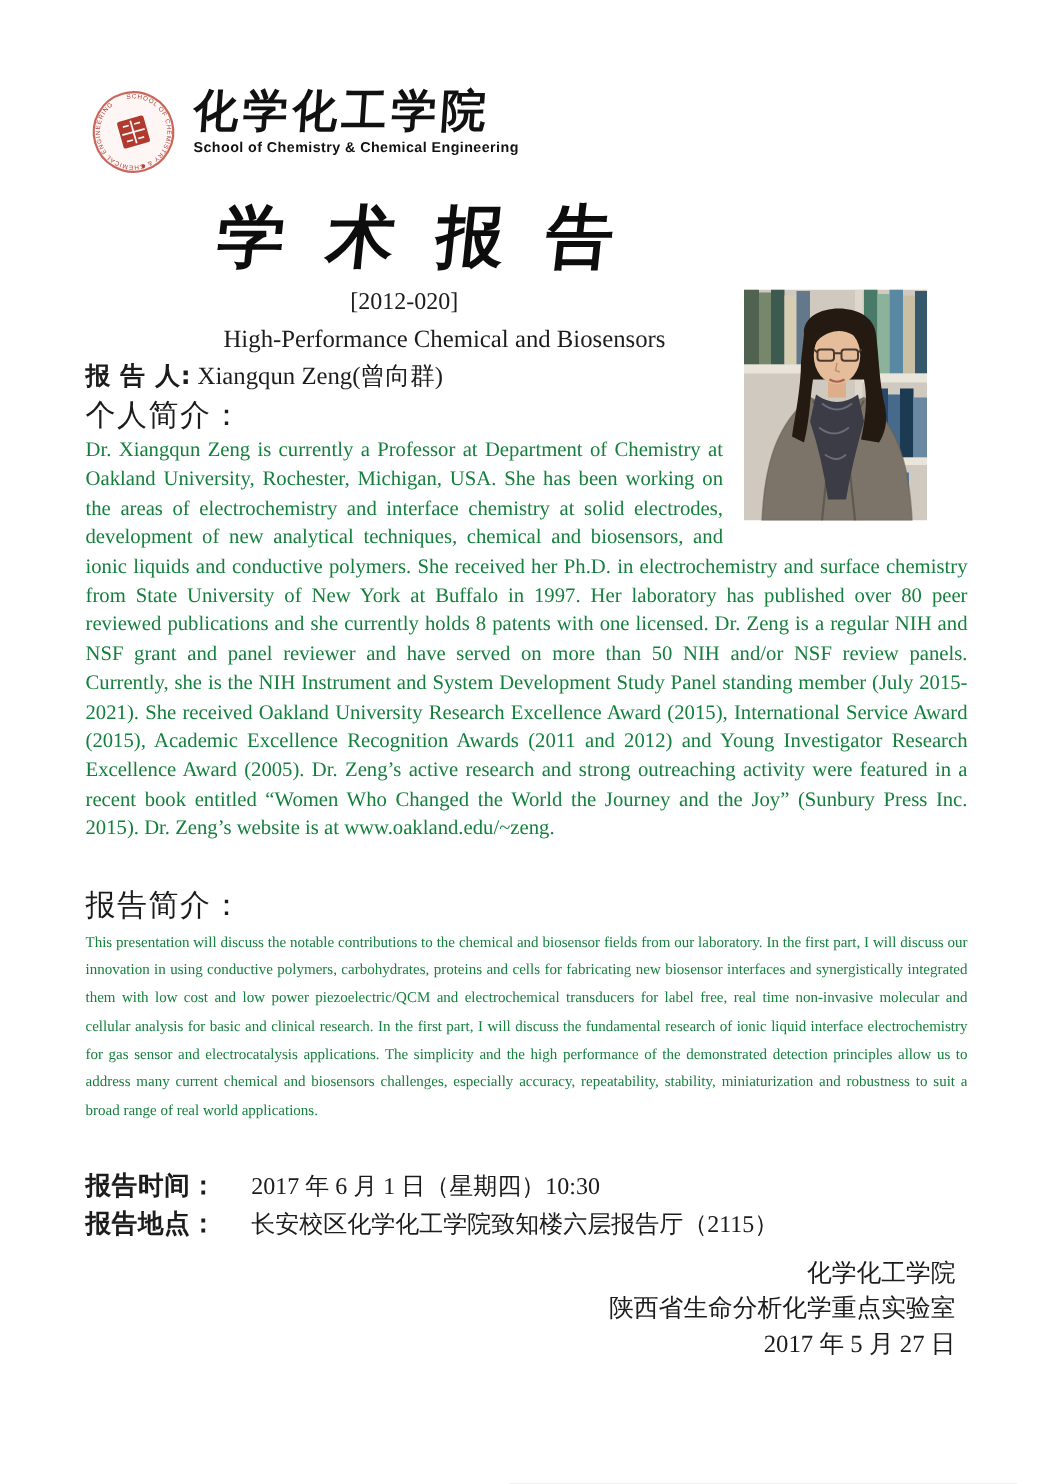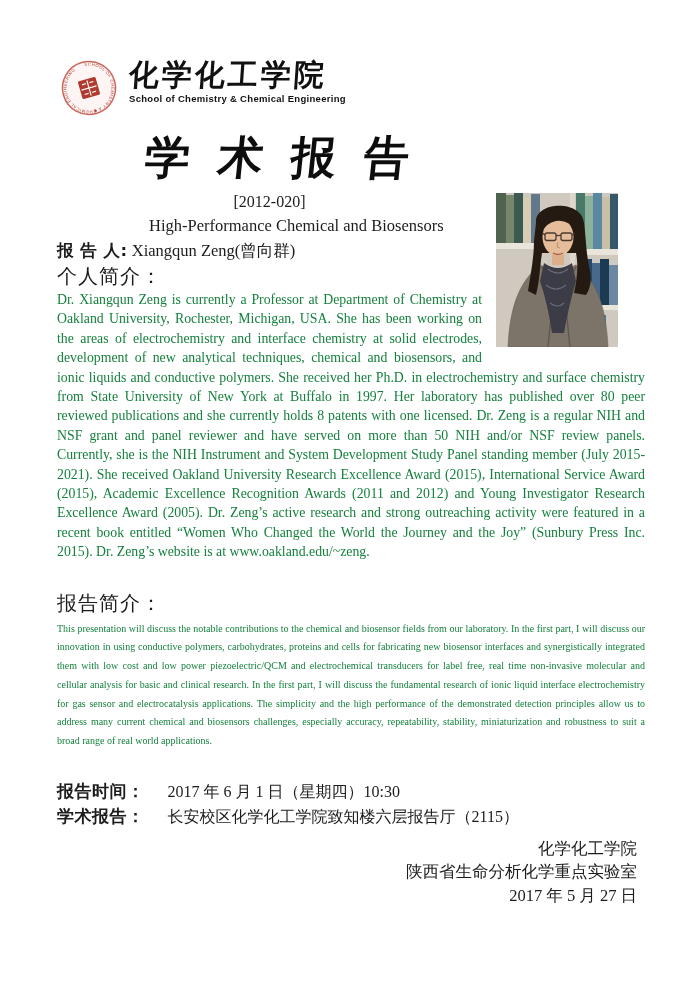--- a/index.html
+++ b/index.html
@@ -179,21 +179,21 @@
     <p class="para bio">Dr. Xiangqun Zeng is currently a Professor at Department of Chemistry at Oakland University, Rochester, Michigan, USA. She has been working on the areas of electrochemistry and interface chemistry at solid electrodes, development of new analytical techniques, chemical and biosensors, and ionic liquids and conductive polymers. She received her Ph.D. in electrochemistry and surface chemistry from State University of New York at Buffalo in 1997.  Her laboratory has published over 80 peer reviewed publications and she currently holds 8 patents with one licensed. Dr. Zeng is a regular NIH and NSF grant and panel reviewer and have served on more than 50 NIH and/or NSF review panels. Currently, she is the NIH Instrument and System Development Study Panel standing member (July 2015- 2021).  She received Oakland University Research Excellence Award (2015), International Service Award (2015), Academic Excellence Recognition Awards (2011 and 2012) and Young Investigator Research Excellence Award (2005).  Dr. Zeng’s active research and strong outreaching activity were featured in a recent book entitled “Women Who Changed the World the Journey and the Joy” (Sunbury Press Inc. 2015). Dr. Zeng’s website is at www.oakland.edu/~zeng.</p>
 
     <div class="section-heading abstract-h">报告简介：</div>
     <p class="para abstract">This presentation will discuss the notable contributions to the chemical and biosensor fields from our laboratory. In the first part, I will discuss our innovation in using conductive polymers, carbohydrates, proteins and cells for fabricating new biosensor interfaces and synergistically integrated them with low cost and low power piezoelectric/QCM and electrochemical transducers for label free, real time non-invasive molecular and cellular analysis for basic and clinical research. In the first part, I will discuss the fundamental research of ionic liquid interface electrochemistry for gas sensor and electrocatalysis applications.  The simplicity and the high performance of the demonstrated detection principles allow us to address many current chemical and biosensors challenges, especially accuracy, repeatability, stability, miniaturization and robustness to suit a broad range of real world applications.</p>
 
     <div class="schedule">
       <div class="sched-line">
         <span class="sched-label">报告时间：</span><span class="sched-value">2017 年 6 月 1 日（星期四）10:30</span>
       </div>
       <div class="sched-line">
-        <span class="sched-label">学术报告：</span><span class="sched-value">长安校区化学化工学院致知楼六层报告厅（2115）</span>
+        <span class="sched-label">报告地点：</span><span class="sched-value">长安校区化学化工学院致知楼六层报告厅（2115）</span>
       </div>
     </div>
 
     <div class="signature">
       <div>化学化工学院</div>
       <div>陕西省生命分析化学重点实验室</div>
       <div>2017 年 5 月 27 日</div>
     </div>
 
   </div>

